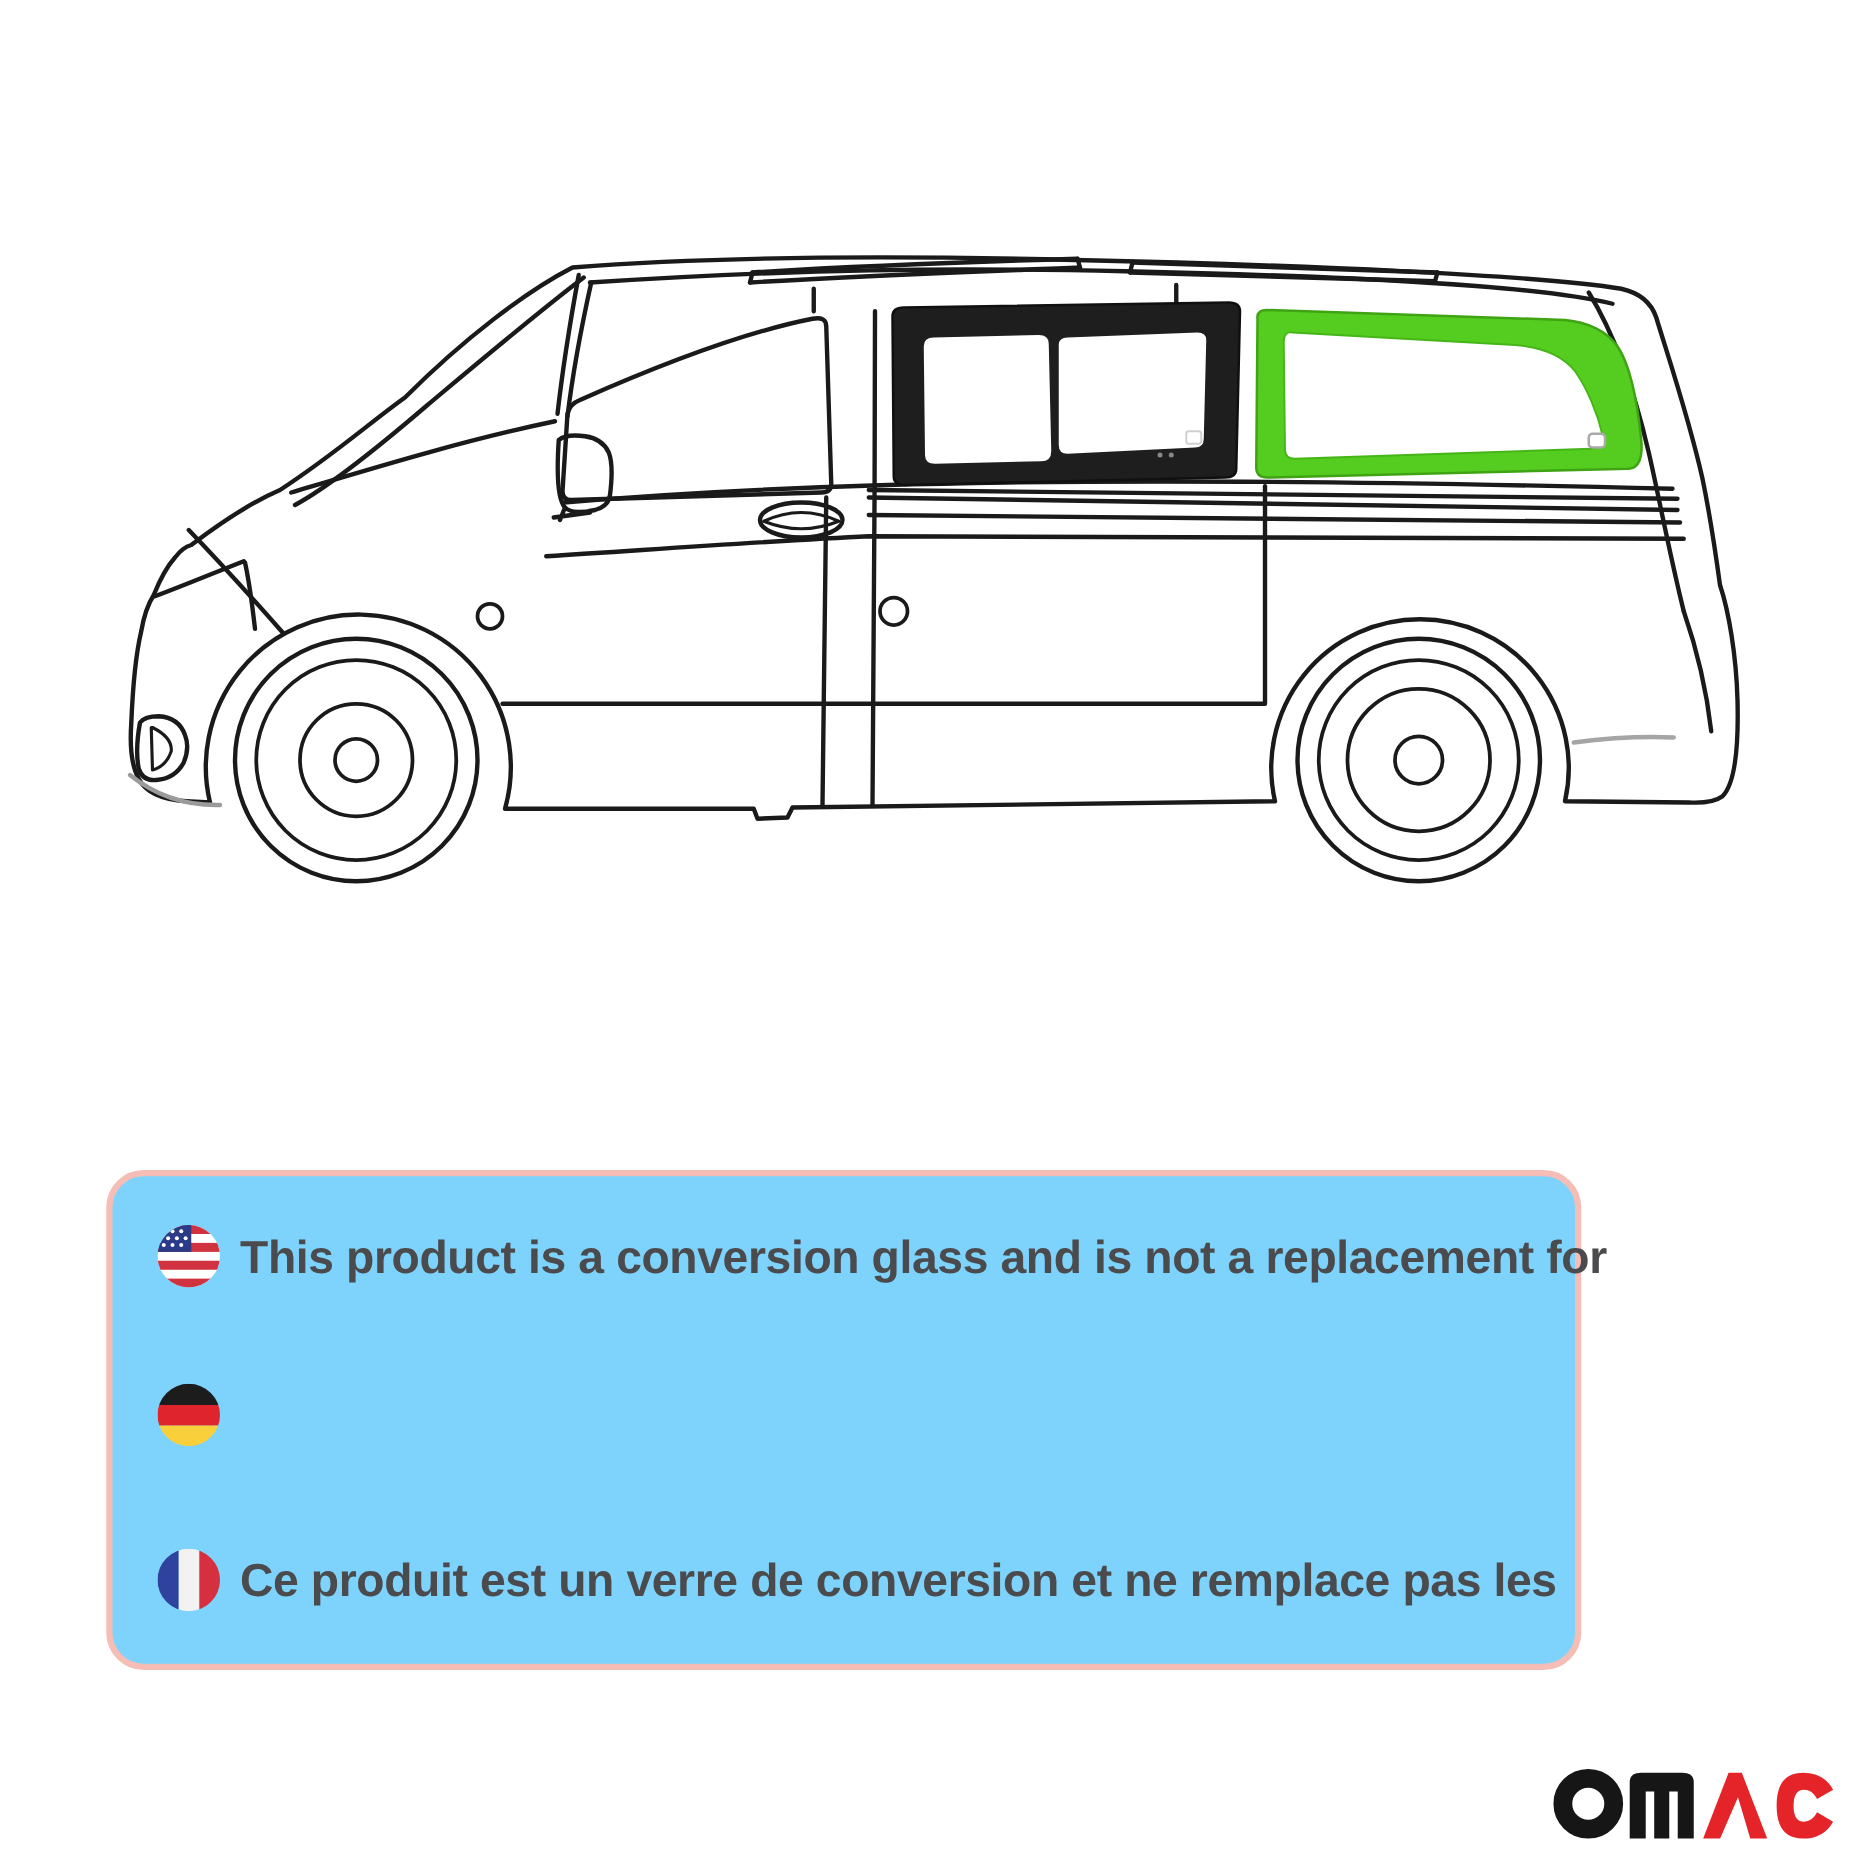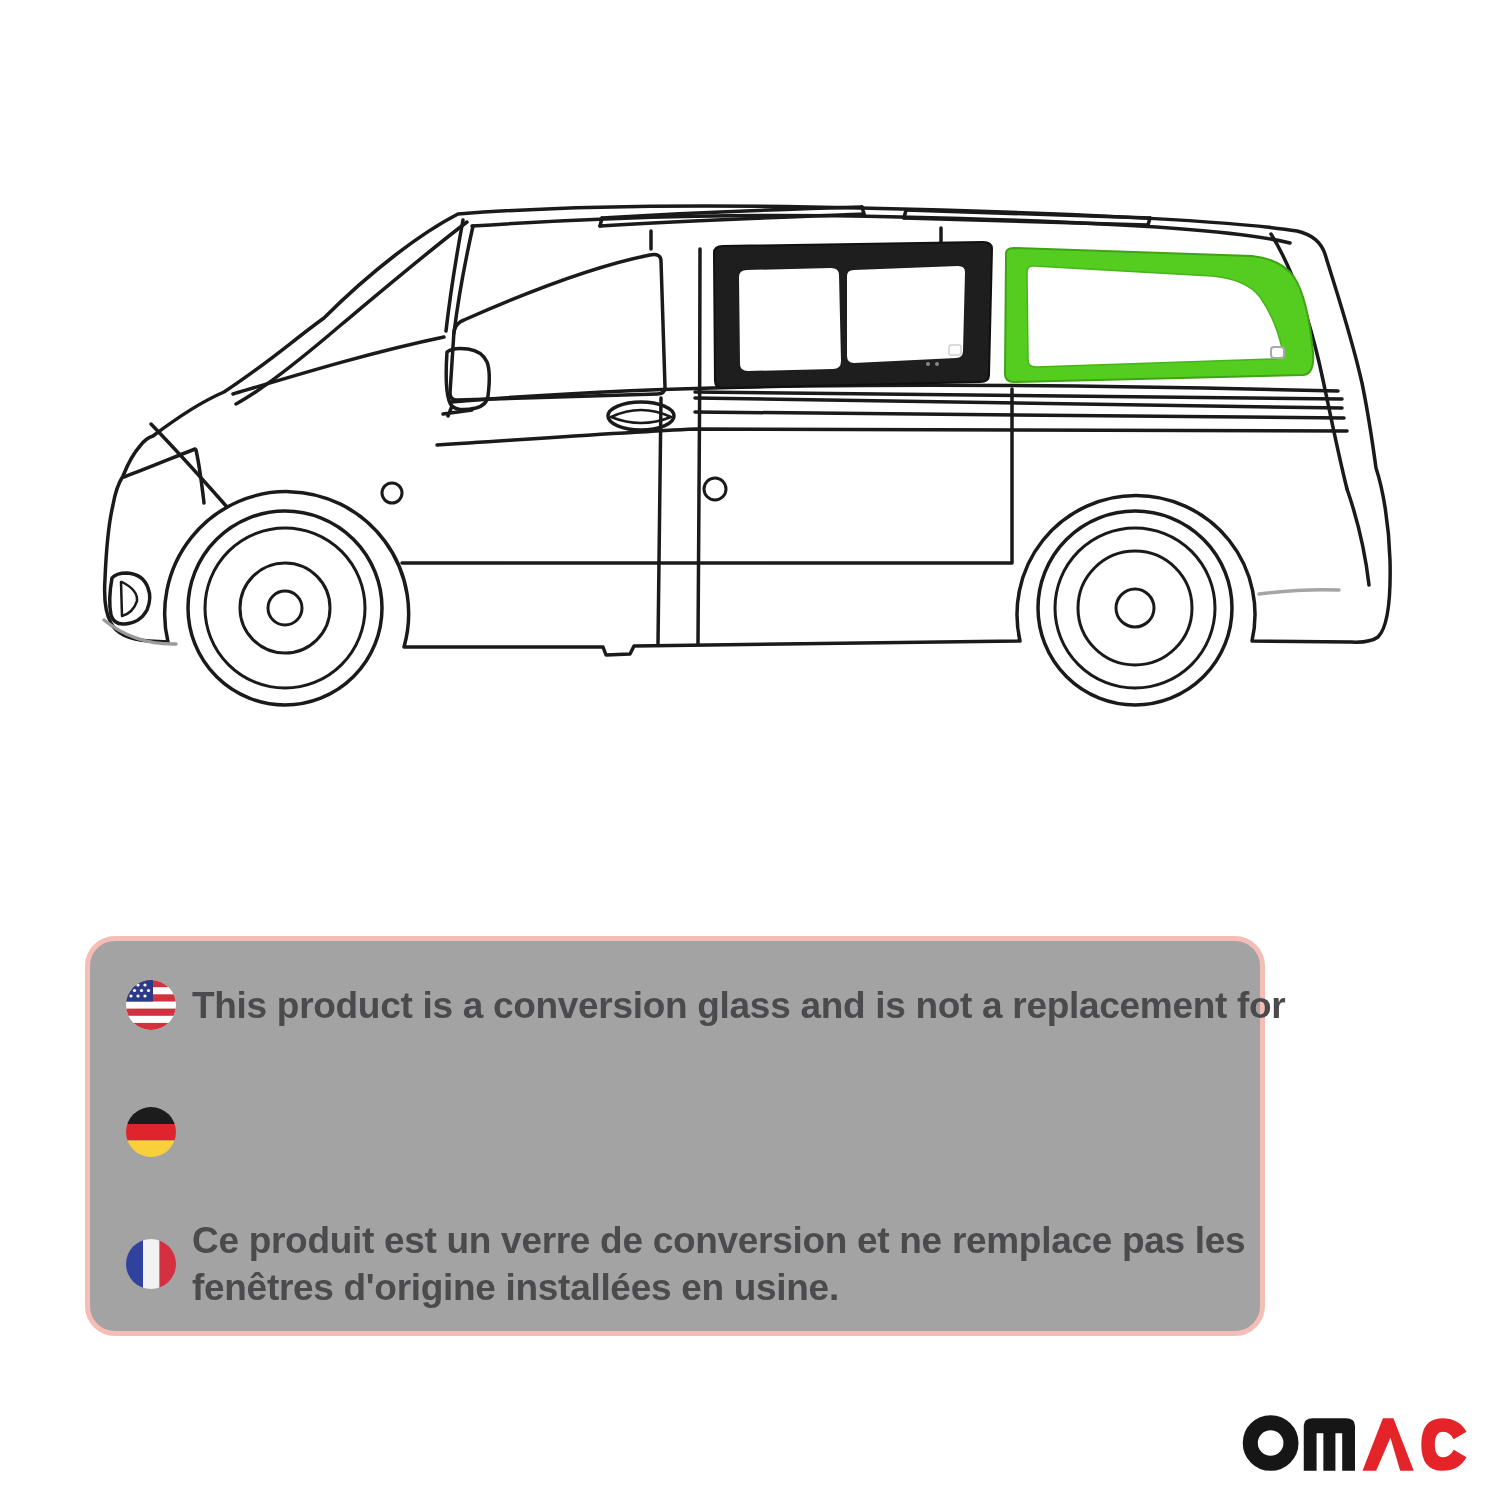--- a/index.html
+++ b/index.html
@@ -4,21 +4,21 @@
 <style>
   html,body{margin:0;padding:0;}
   body{
     width:1500px;height:1500px;position:relative;background:#ffffff;
     font-family:"Liberation Sans",sans-serif;overflow:hidden;
   }
   .van-art{position:absolute;left:0;top:0;}
 
   .notes-box{
     position:absolute;left:85px;top:936px;width:1180px;height:400px;
-    box-sizing:border-box;border:5px solid #f5bdb6;border-radius:30px;background:#a3a3a3;
+    box-sizing:border-box;border:5px solid #f5bdb6;border-radius:30px;background:#7dd3fc;
   }
   .note-row{position:absolute;left:36px;display:flex;align-items:center;gap:16px;height:94px;}
   .note-row.r1{top:17px;}
   .note-row.r2{top:144px;}
   .note-row.r3{top:276px;}
   .flag{width:50px;height:50px;flex:0 0 auto;}
   .note-text{display:flex;flex-direction:column;justify-content:center;}
   .note-line{
     font-size:37px;font-weight:700;color:#4b4b4d;line-height:47px;
     letter-spacing:-0.3px;white-space:nowrap;
@@ -219,21 +219,20 @@
           </clipPath>
         </defs>
       <g clip-path="url(#cFR)">
         <rect width="17" height="50" fill="#2f429e"></rect>
         <rect x="17" width="16.5" height="50" fill="#f2f2f2"></rect>
         <rect x="33.5" width="16.5" height="50" fill="#d53040"></rect>
       </g>
     </svg>
     <div class="note-text">
       <div class="note-line">Ce produit est un verre de conversion et ne remplace pas les</div>
-      <div class="note-line">fenêtres d'origine installées en usine.</div>
     </div>
   </div>
 
 </div>
 
 <svg class="brand-logo" viewBox="0 0 300 86">
   <g fill="#161616">
     <circle cx="38" cy="43" r="27" fill="none" stroke="#161616" stroke-width="20"></circle>
     <path d="M82,80 V20 Q82,10 94,10 H138 Q150,10 150,20 V80 H133 V30 H124 V80 H108 V30 H99 V80 Z"></path>
   </g>

